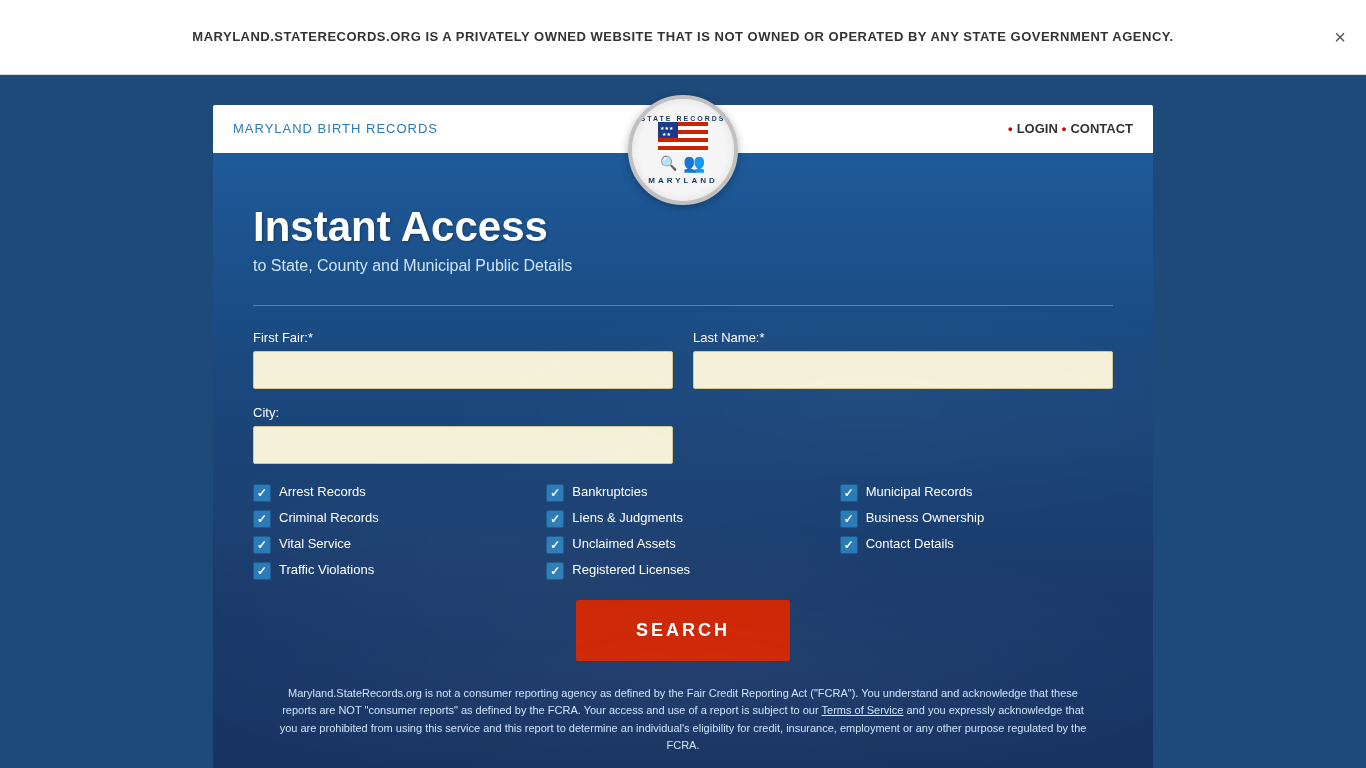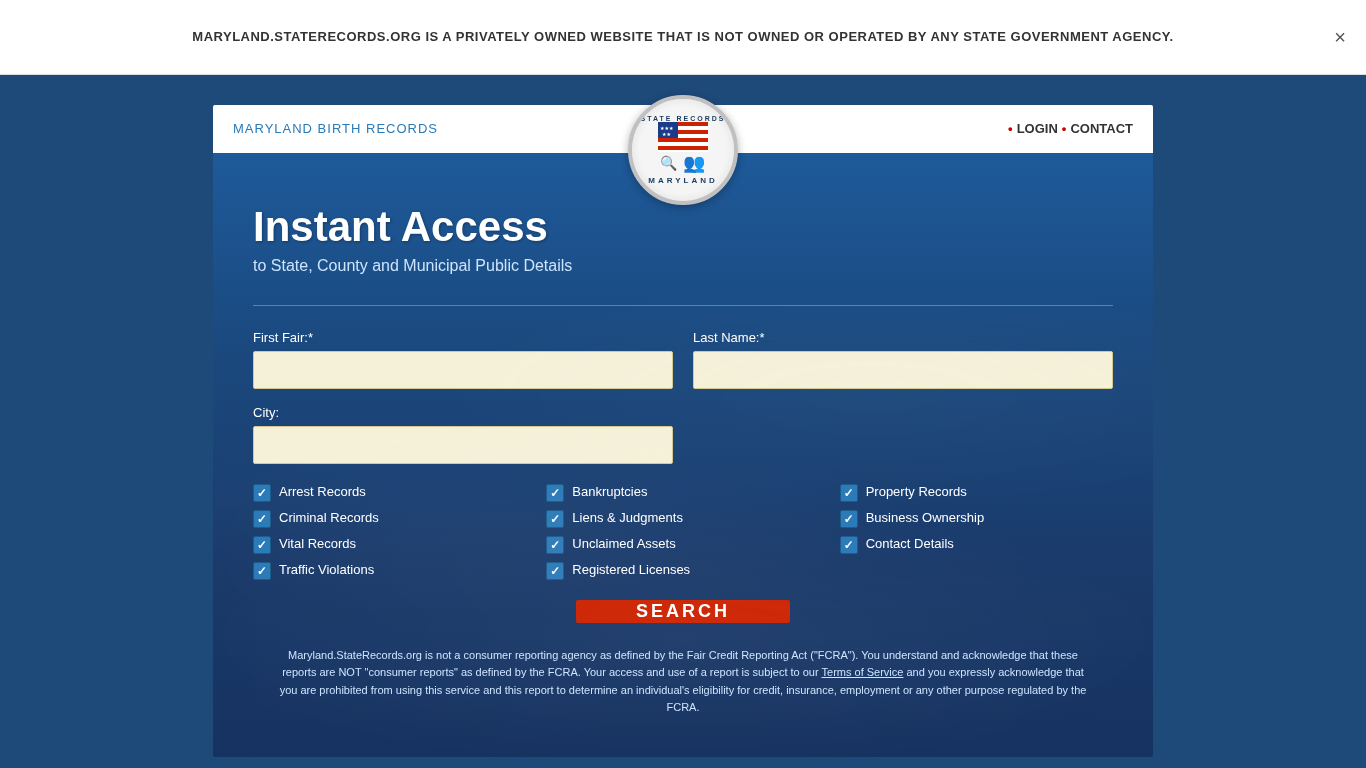--- a/index.html
+++ b/index.html
@@ -271,21 +271,21 @@
       text-align: center;
       margin: 20px 0 24px;
     }
 
     .search-btn {
       background: #cc2200;
       color: #fff;
       font-size: 18px;
       font-weight: bold;
       letter-spacing: 3px;
-      padding: 1px 60px;
+      padding: 20px 60px;
       border: none;
       cursor: pointer;
       text-transform: uppercase;
       border-radius: 2px;
     }
 
     
     .disclaimer {
       color: #cce4ff;
       font-size: 11px;
@@ -384,37 +384,37 @@
       <div class="checkbox-item">
             <div class="checkbox-icon"></div>
             <span>Arrest Records</span>
           </div>
           <div class="checkbox-item">
             <div class="checkbox-icon"></div>
             <span>Bankruptcies</span>
           </div>
           <div class="checkbox-item">
             <div class="checkbox-icon"></div>
-            <span>Property Records</span>
+            <span>Municipal Records</span>
           </div>
           <div class="checkbox-item">
             <div class="checkbox-icon"></div>
             <span>Criminal Records</span>
           </div>
           <div class="checkbox-item">
             <div class="checkbox-icon"></div>
             <span>Liens &amp; Judgments</span>
           </div>
           <div class="checkbox-item">
             <div class="checkbox-icon"></div>
             <span>Business Ownership</span>
           </div>
           <div class="checkbox-item">
             <div class="checkbox-icon"></div>
-            <span>Vital Records</span>
+            <span>Vital Service</span>
           </div>
           <div class="checkbox-item">
             <div class="checkbox-icon"></div>
             <span>Unclaimed Assets</span>
           </div>
           <div class="checkbox-item">
             <div class="checkbox-icon"></div>
             <span>Contact Details</span>
           </div>
           <div class="checkbox-item">

